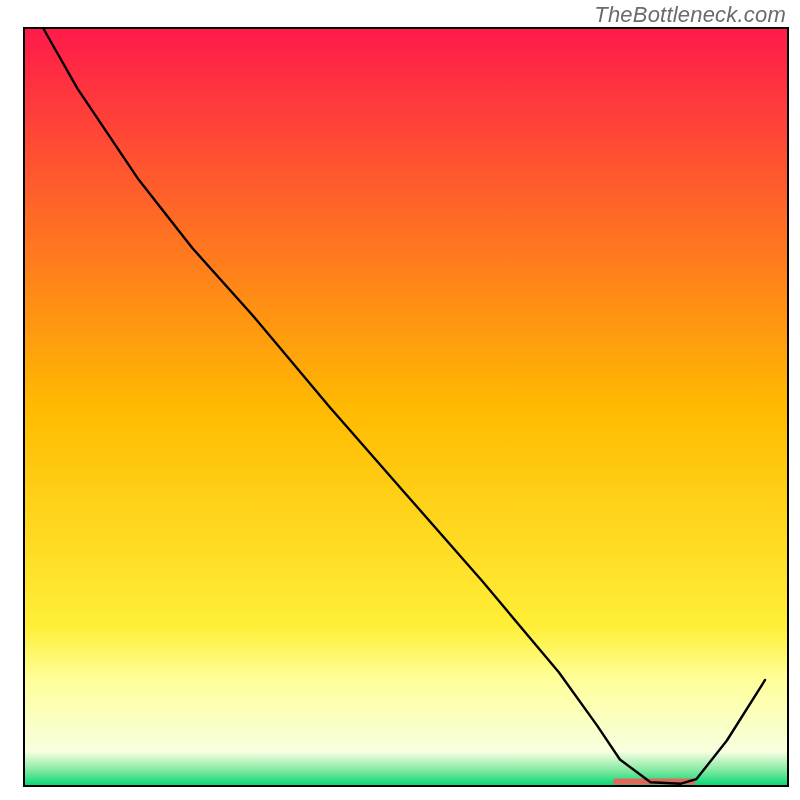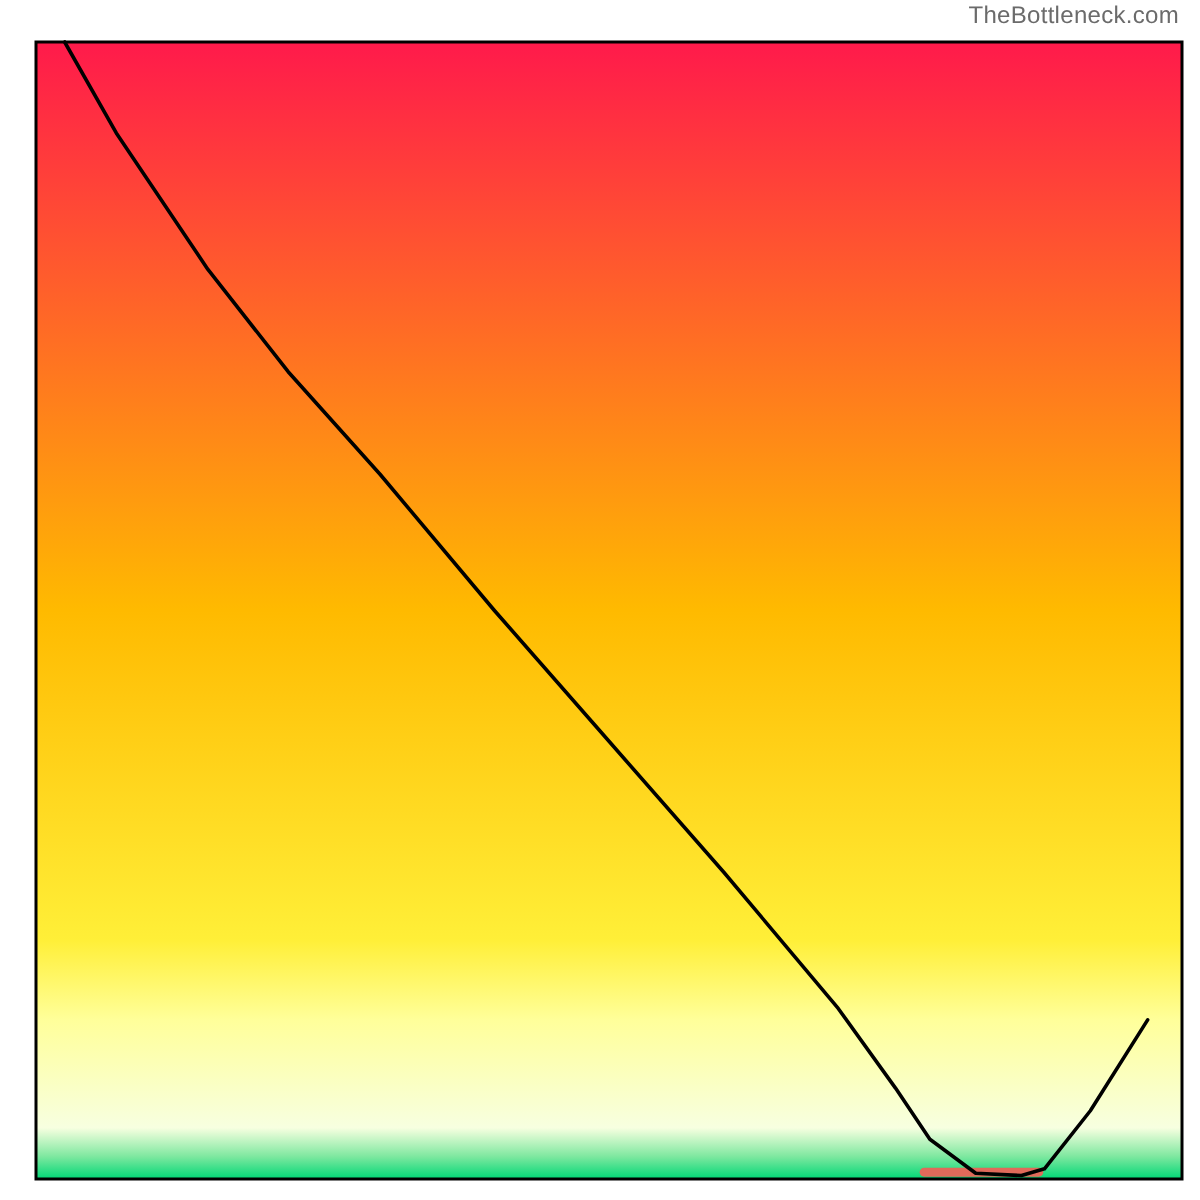--- a/index.html
+++ b/index.html
@@ -17,23 +17,24 @@
     height: 800px;
   }
   svg {
     display: block;
   }
   .watermark {
     position: absolute;
     top: 2px;
     right: 14px;
     color: #6b6b6b;
-    font-size: 16px;
+    font-size: 22px;
     letter-spacing: 0.2px;
     user-select: none;
+    font-style: italic;
   }
 </style>
 </head>
 <body>
 
 <div class="canvas-wrap">
   <div class="watermark">TheBottleneck.com</div>
 
   <svg id="chart-svg" width="800" height="800" viewBox="0 0 800 800">
     <defs>

